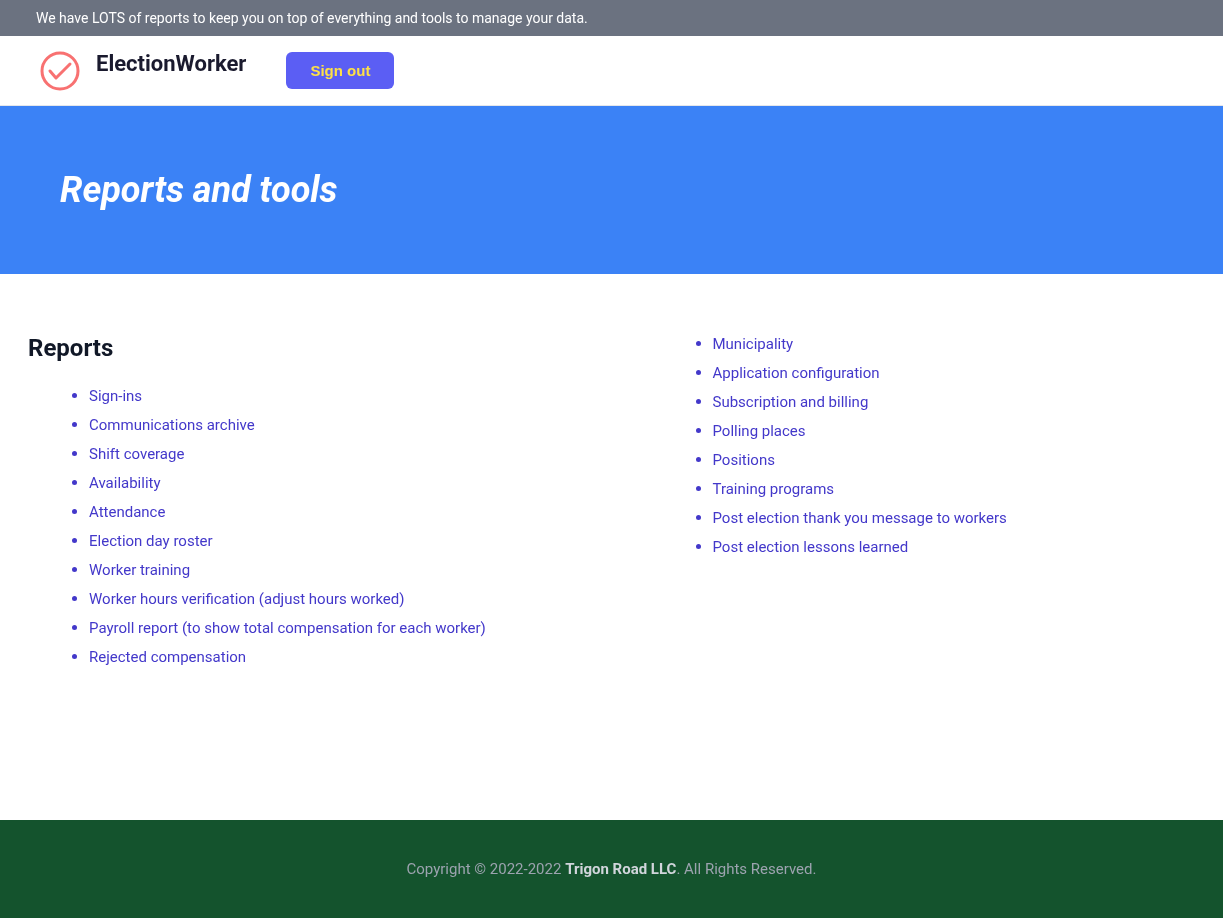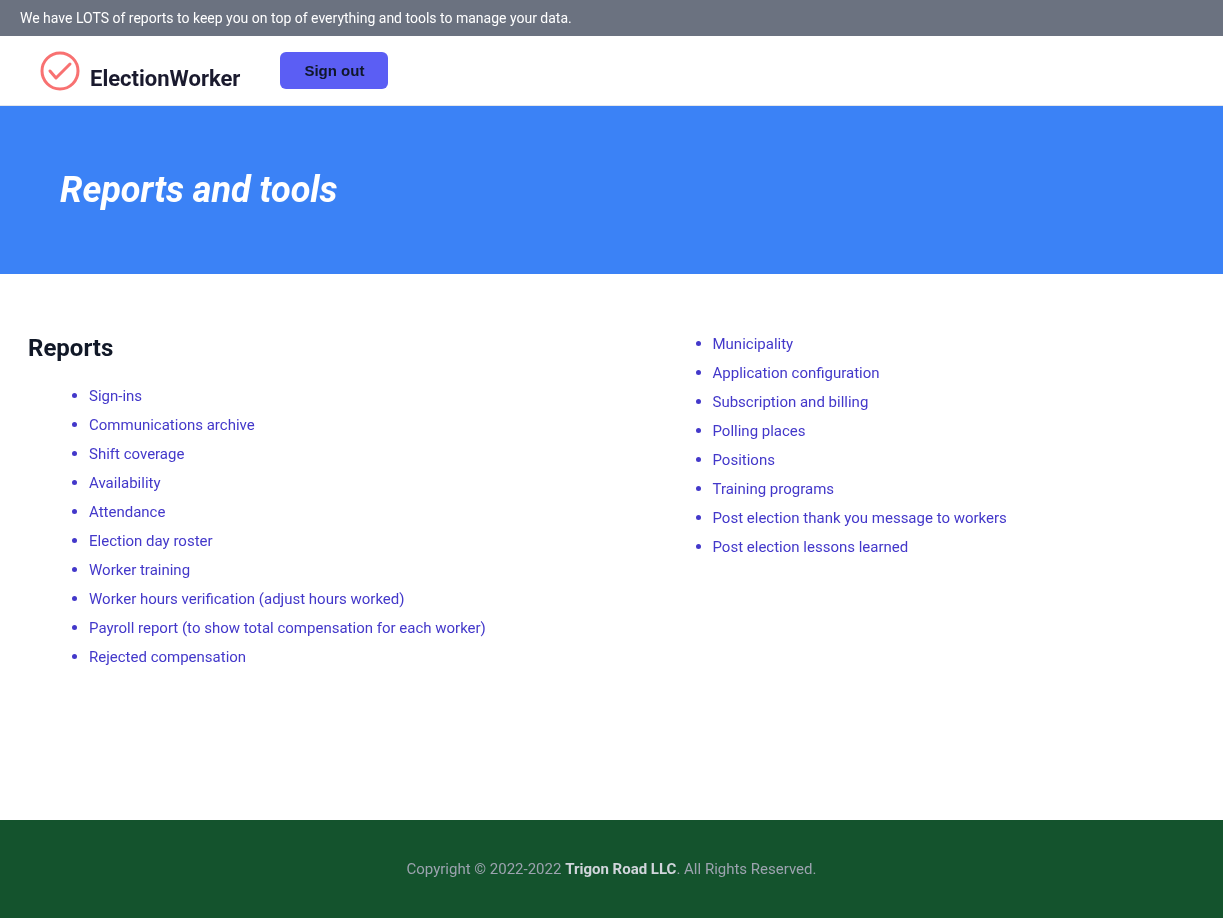--- a/index.html
+++ b/index.html
@@ -2,37 +2,37 @@
 <html><head>
   <meta charset="utf-8">
   <style>
     * { margin: 0; padding: 0; box-sizing: border-box; }
     body { font-family: -apple-system, BlinkMacSystemFont, 'Segoe UI', Roboto, sans-serif; background: #fff; }
 
     
     .top-banner {
       background: #6b7280;
       color: #fff;
-      padding: 10px 20px;
+      padding: 10px 36px;
       font-size: 14px;
     }
 
     
     .navbar {
       display: flex;
       align-items: center;
       padding: 0 40px;
       height: 70px;
       background: #fff;
       border-bottom: 1px solid #e5e7eb;
     }
     .logo-area {
       display: flex;
-      align-items: flex-end;
-      gap: 10px;
+      align-items: flex-start;
+      gap: 16px;
       margin-right: 40px;
       text-decoration: none;
     }
     .logo-icon {
       width: 40px;
       height: 40px;
     }
     .logo-text {
       font-size: 22px;
       font-weight: 700;
@@ -45,21 +45,21 @@
       flex: 1;
     }
     .nav-link {
       font-size: 15px;
       color: #4b5563;
       text-decoration: none;
       cursor: pointer;
     }
     .sign-out-btn {
       background: #5b5ef4;
-      color: #0f172a;
+      color: #fde047;
       border: none;
       border-radius: 6px;
       padding: 10px 24px;
       font-size: 15px;
       font-weight: 600;
       cursor: pointer;
     }
 
     
     .hero {

